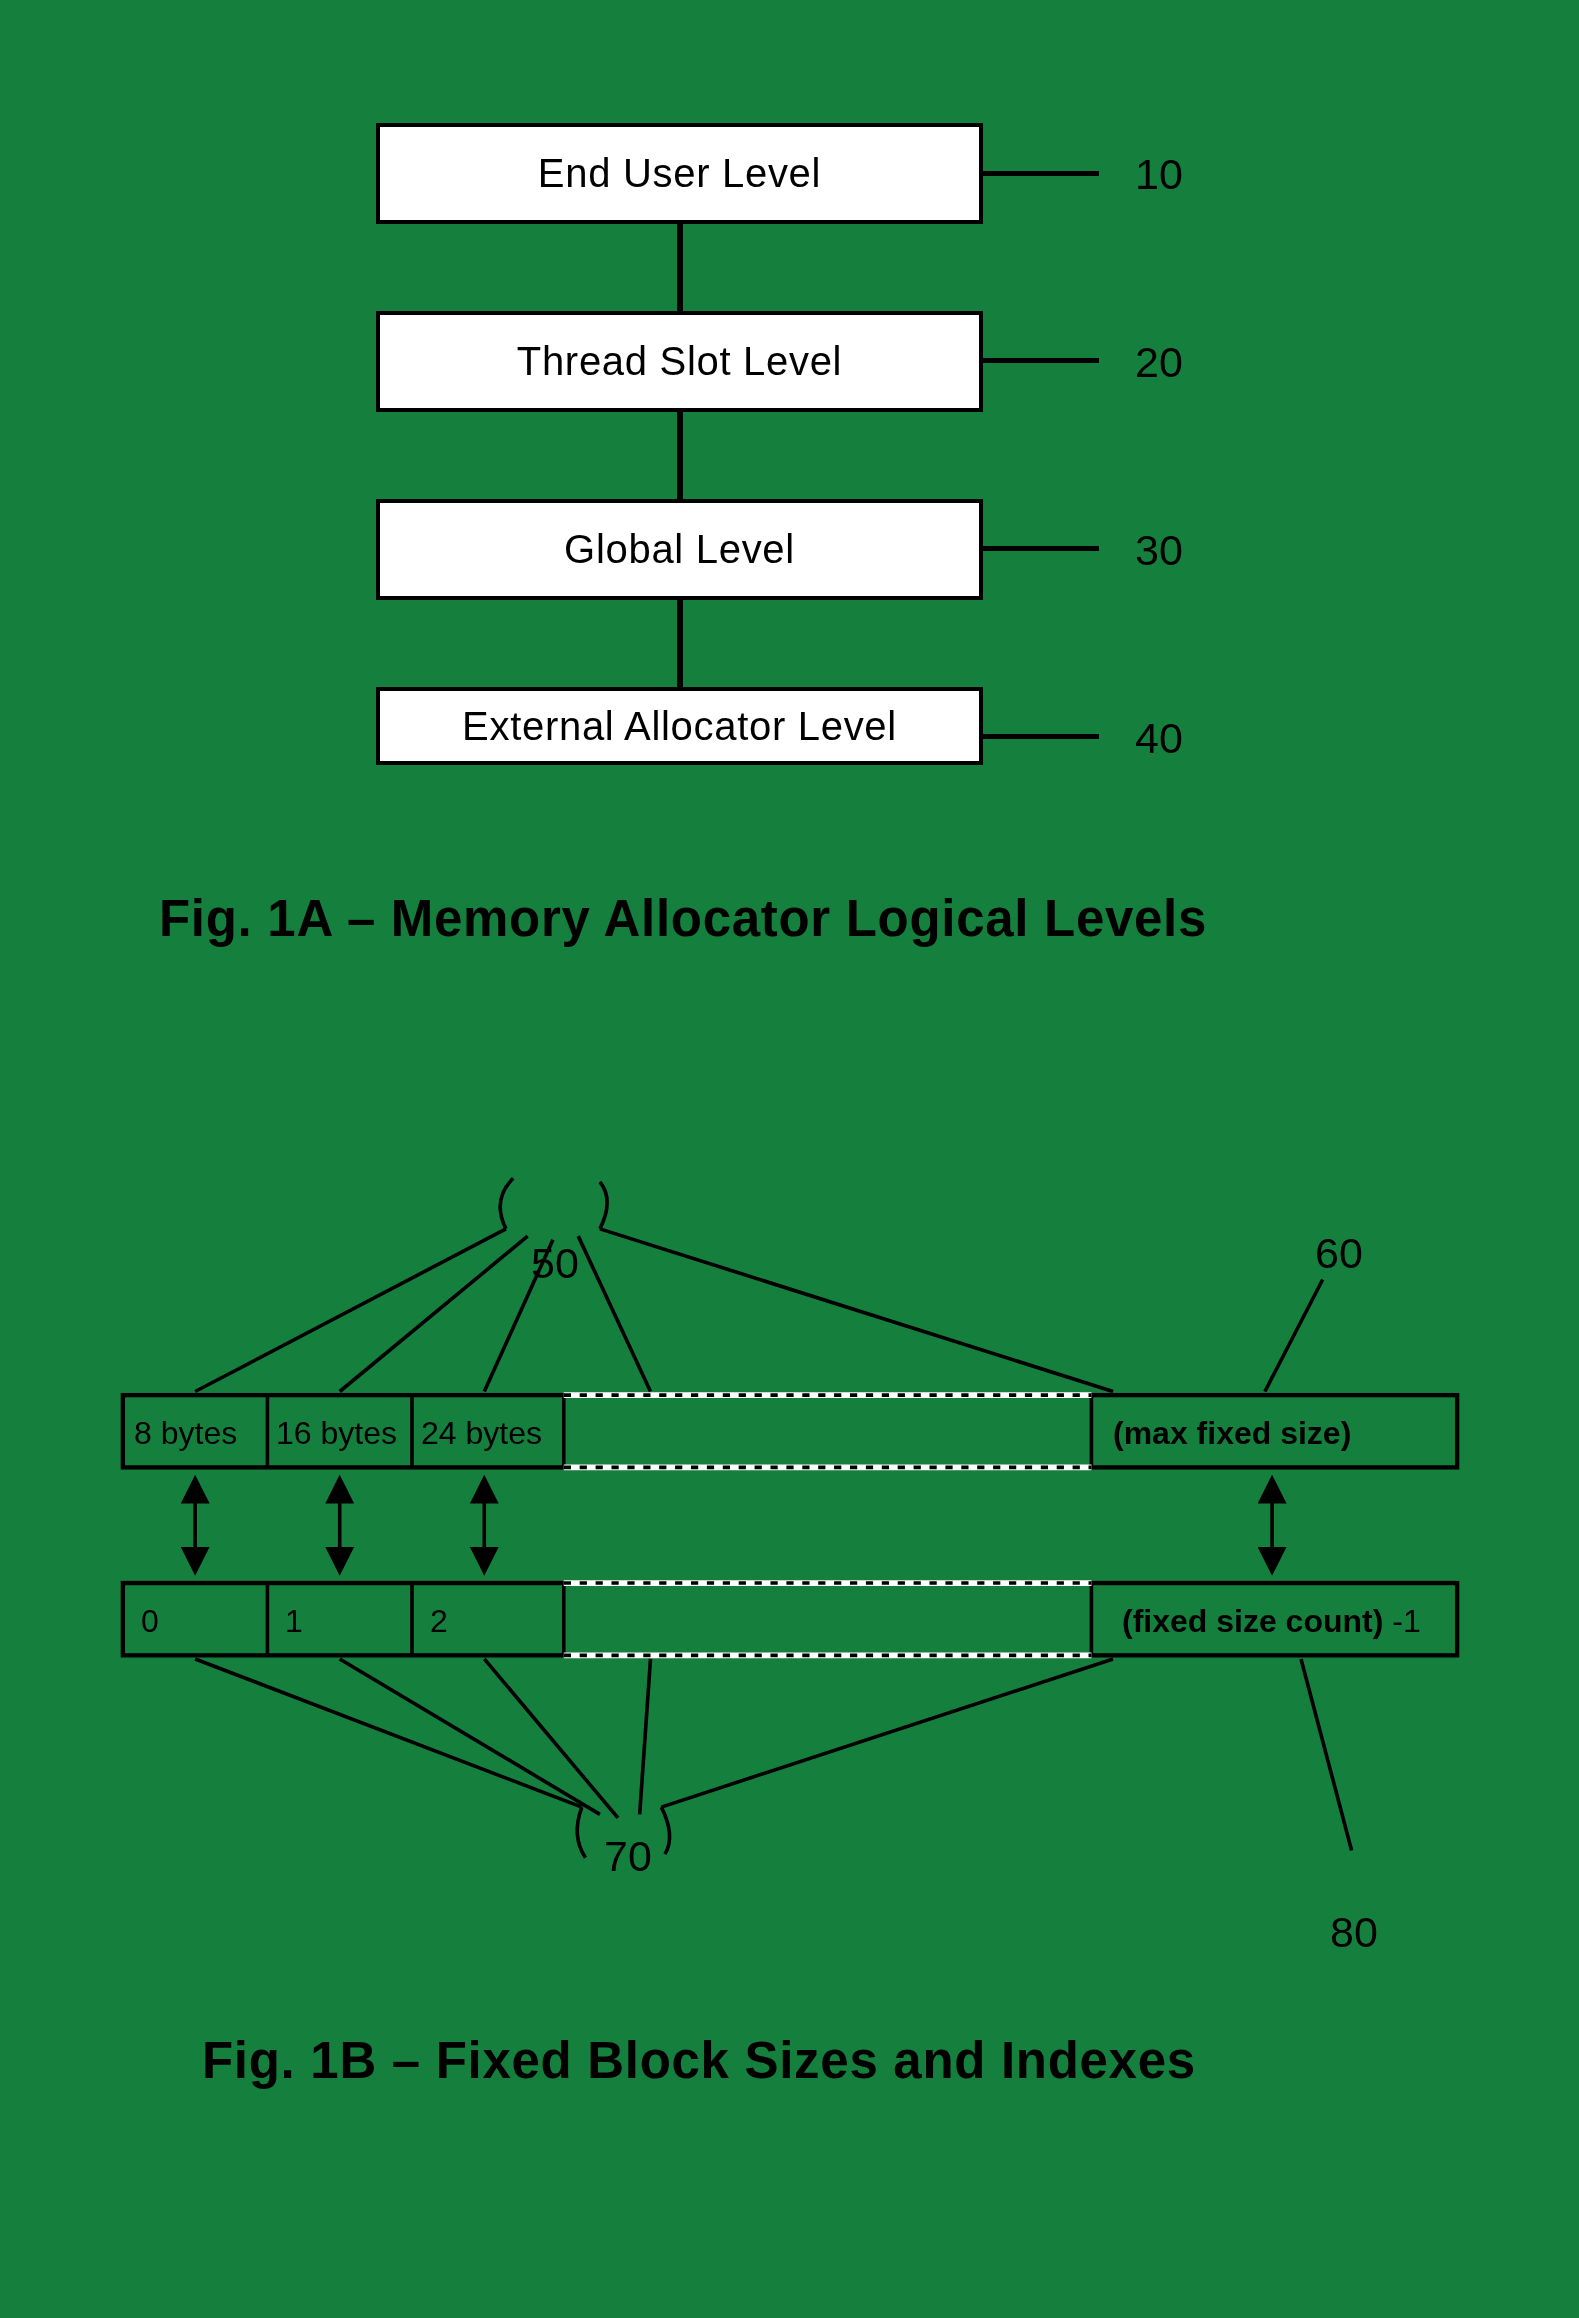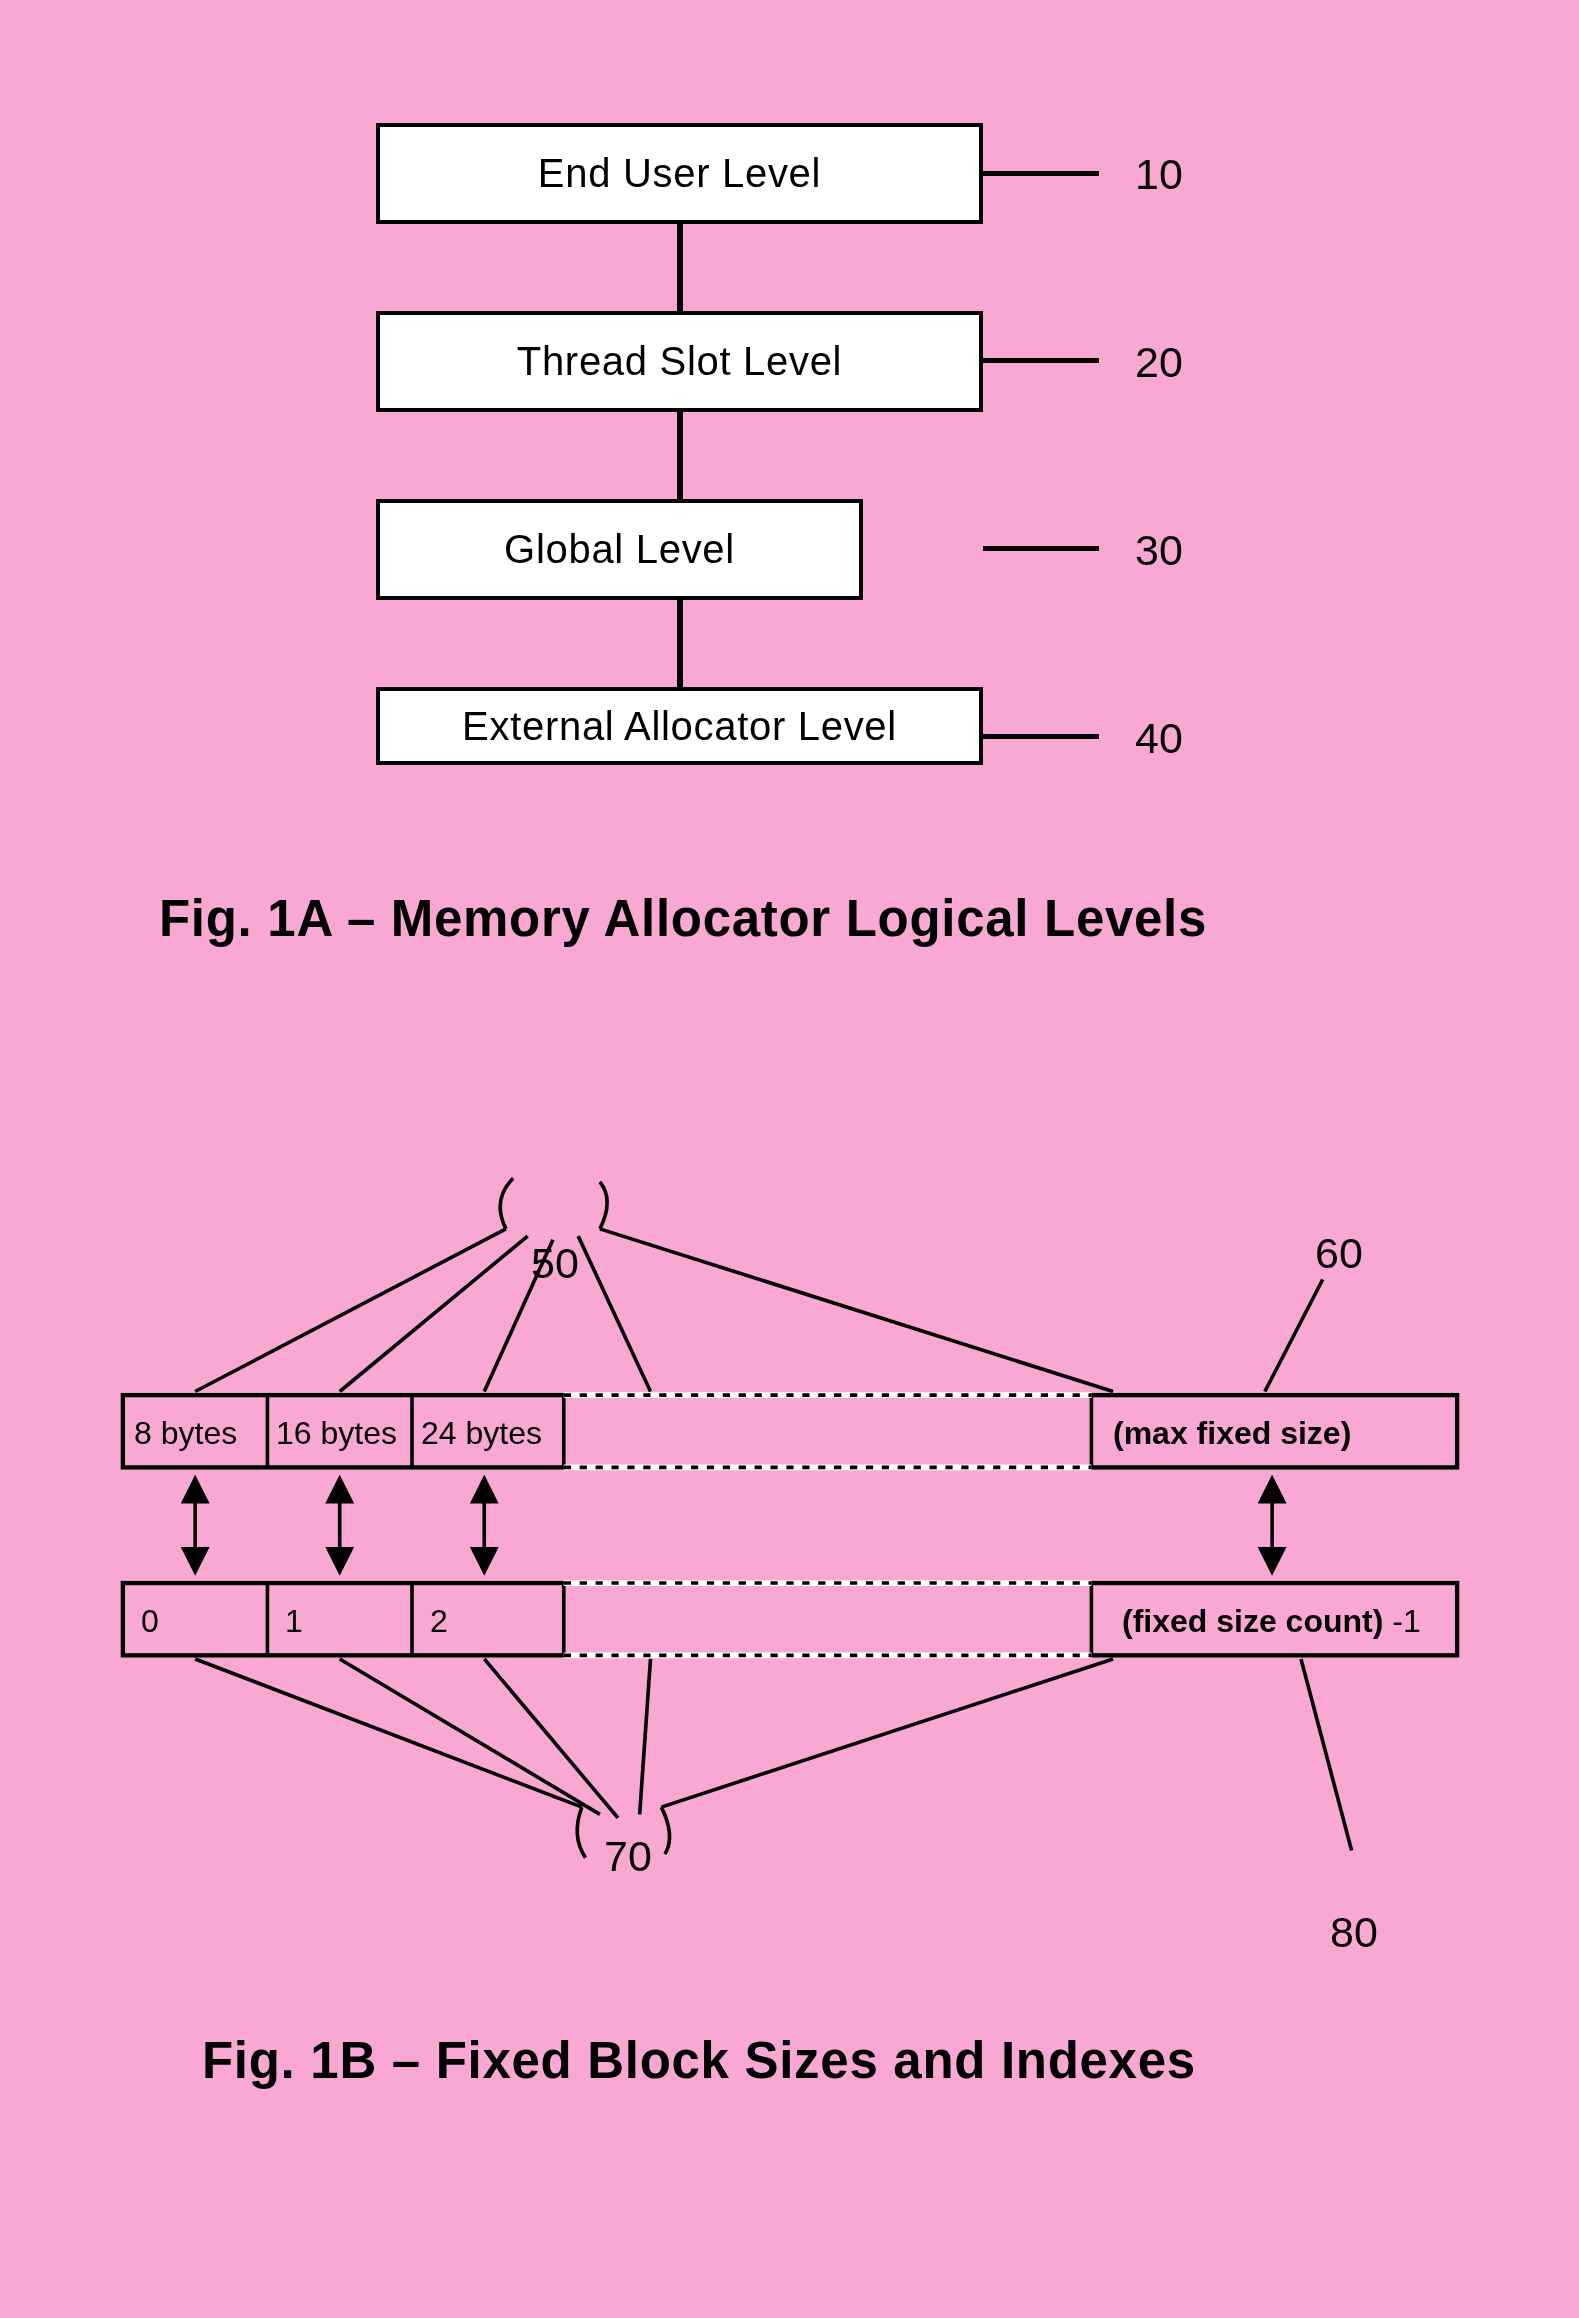--- a/index.html
+++ b/index.html
@@ -5,21 +5,21 @@
   html, body {
     margin: 0;
     padding: 0;
     background: #ffffff;
     font-family: Helvetica, Arial, sans-serif;
   }
   .page {
     width: 1580px;
     height: 2319px;
     position: relative;
-    background: #f9a8d4;
+    background: #15803d;
   }
   .box {
     position: absolute;
     border: 4.3px solid #000;
     background: #fff;
     display: flex;
     align-items: center;
     justify-content: center;
     box-sizing: border-box;
   }
@@ -74,21 +74,21 @@
   <div class="connector-v" style="left:677px; top:224px; height:87px;"></div>
 
   <div class="box" style="left:376px; top:311px; width:607px; height:101px;">
     <span>Thread Slot Level</span>
   </div>
   <div class="connector-h" style="left:983px; top:358px; width:116px;"></div>
   <div class="ref-label" style="left:1135px; top:338px;">20</div>
 
   <div class="connector-v" style="left:677px; top:412px; height:87px;"></div>
 
-  <div class="box" style="left:376px; top:499px; width:487px; height:101px;">
+  <div class="box" style="left:376px; top:499px; width:607px; height:101px;">
     <span>Global Level</span>
   </div>
   <div class="connector-h" style="left:983px; top:546px; width:116px;"></div>
   <div class="ref-label" style="left:1135px; top:526px;">30</div>
 
   <div class="connector-v" style="left:677px; top:600px; height:87px;"></div>
 
   <div class="box" style="left:376px; top:687px; width:607px; height:78px;">
     <span>External Allocator Level</span>
   </div>

